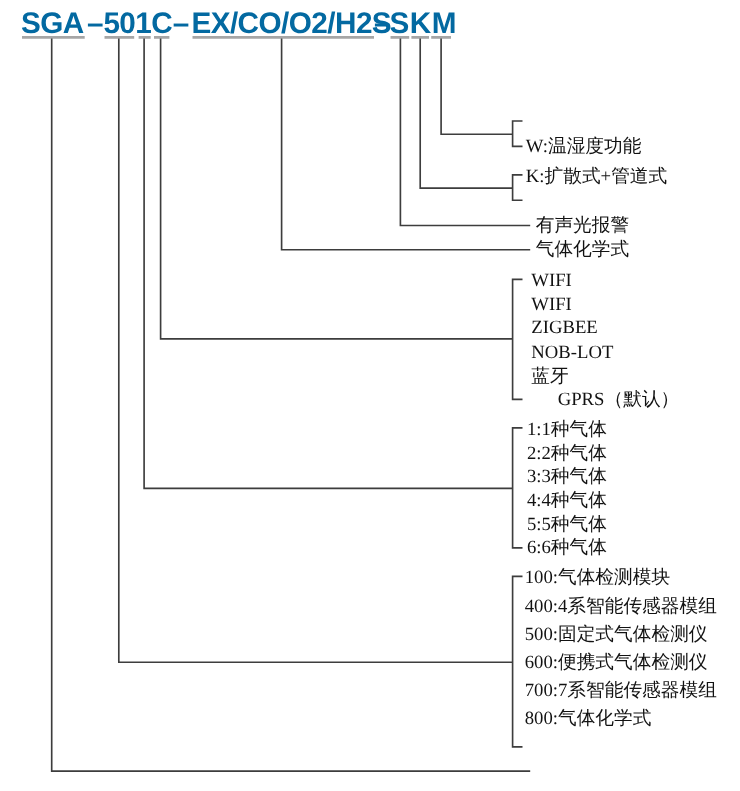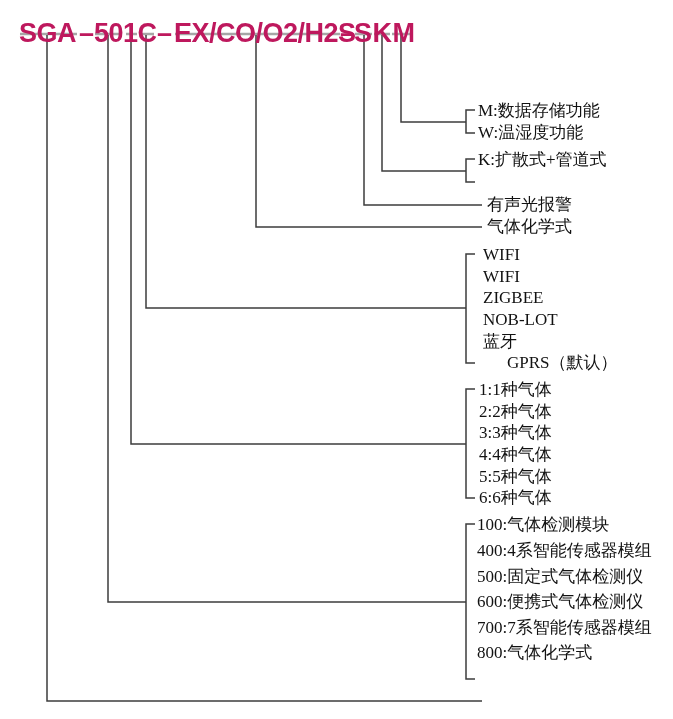--- a/index.html
+++ b/index.html
@@ -1,23 +1,23 @@
 <!DOCTYPE html>
 <html><head>
 <meta charset="utf-8">
 <style>
   html,body{margin:0;padding:0;background:#ffffff;}
   #stage{
     position:relative;width:673px;height:719px;background:#ffffff;overflow:hidden;
     font-family:"Liberation Serif","DejaVu Serif",serif;color:#111111;
   }
   .ttl{
-    position:absolute;top:18px;white-space:nowrap;
+    position:absolute;top:6px;white-space:nowrap;
     font-family:"Liberation Sans","DejaVu Sans",sans-serif;
-    font-weight:700;font-size:27px;line-height:30px;letter-spacing:-0.5px;color:#be185d;
+    font-weight:700;font-size:27px;line-height:30px;letter-spacing:-0.5px;color:#0369a1;
   }
   .ttl.skm{letter-spacing:0.5px;}
   .lbl{
     position:absolute;white-space:nowrap;
     font-size:17px;line-height:22px;color:#121212;
   }
   svg.wires{position:absolute;left:0;top:0;pointer-events:none;}
   .wire{stroke:#3d3d3d;stroke-width:1.5;fill:none;}
   .uline{stroke:#a6a6a6;stroke-width:2.5;fill:none;}
 </style>
@@ -54,21 +54,20 @@
   </svg>
 
   <span class="ttl" style="left:19px">SGA</span>
   <span class="ttl" style="left:79px">–</span>
   <span class="ttl" style="left:94px">501C</span>
   <span class="ttl" style="left:157px">–</span>
   <span class="ttl" style="left:174px">EX/CO/O2/H2S</span>
   <span class="ttl" style="left:340px">–</span>
   <span class="ttl skm" style="left:354px">SKM</span>
 
-  <div class="lbl" style="left:478px;top:100px">M:数据存储功能</div>
   <div class="lbl" style="left:478px;top:122px">W:温湿度功能</div>
 
   <div class="lbl" style="left:478px;top:149px">K:扩散式+管道式</div>
 
   <div class="lbl" style="left:487px;top:194px">有声光报警</div>
   <div class="lbl" style="left:487px;top:216px">气体化学式</div>
 
   <div class="lbl" style="left:483px;top:244px">WIFI</div>
   <div class="lbl" style="left:483px;top:266px">WIFI</div>
   <div class="lbl" style="left:483px;top:287px">ZIGBEE</div>

